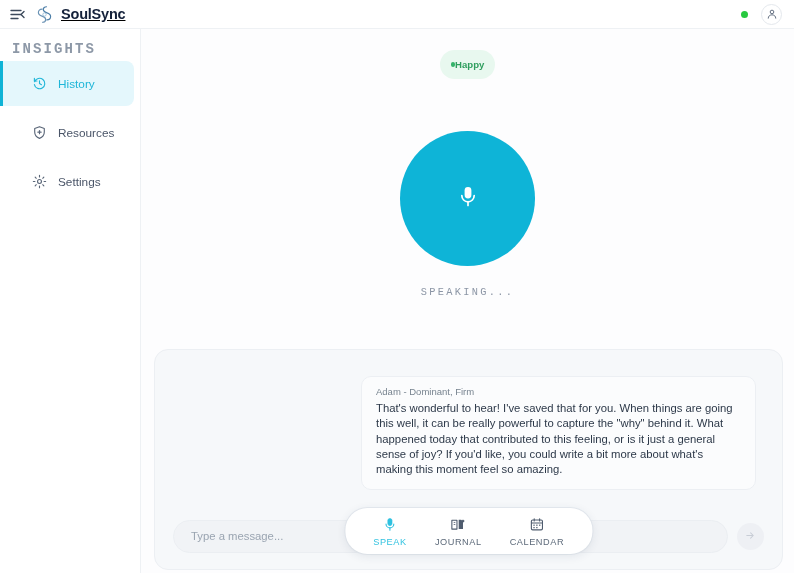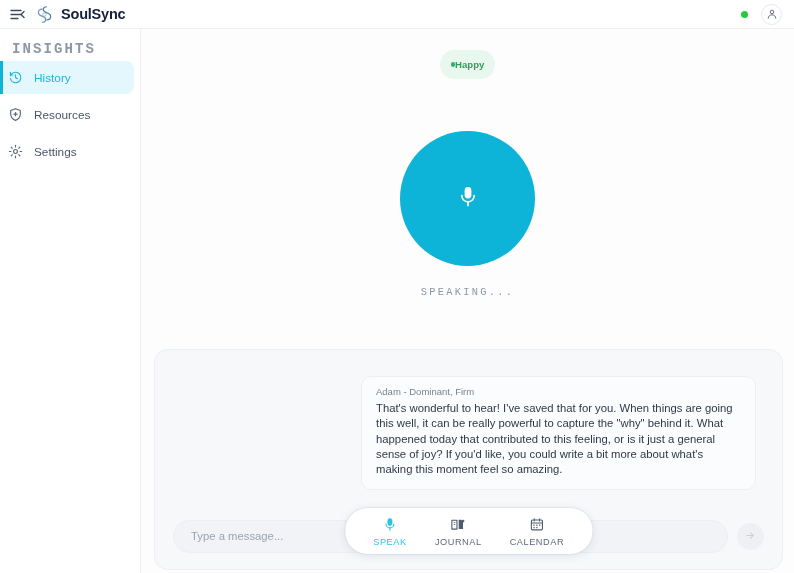--- a/index.html
+++ b/index.html
@@ -12,21 +12,21 @@
   }
   .app { position: relative; width: 794px; height: 573px; background: #ffffff; display: flex; flex-direction: column; }
 
   
   .header {
     height: 24px; min-height: 29px;
     display: flex; align-items: center;
     padding: 0 12px 0 9px;
     background: #ffffff;
     border-bottom: 1px solid #eef1f4;
-    position: relative; z-index: 12;
+    position: relative; z-index: 12; text-decoration: underline;
   }
   .hdr-left { display: flex; align-items: center; gap: 9px; }
   .collapse-icon { width: 17px; height: 17px; display: flex; align-items: center; justify-content: center; cursor: pointer; }
   .brand { display: flex; align-items: center; gap: 7px; }
   .brand-logo { width: 19px; height: 19px; display: block; }
   .brand-name {
     font-size: 14.5px; font-weight: 700; color: #14213a; letter-spacing: -0.2px;
   }
   .hdr-right { margin-left: auto; display: flex; align-items: center; gap: 13px; }
   .status-dot { width: 7px; height: 7px; border-radius: 50%; background: #27c93f; display: block; }
@@ -46,22 +46,22 @@
     border-right: 1px solid #eef1f4;
     padding-top: 12px;
   }
   .side-title {
     font-size: 14px; font-weight: 700; color: #8d98a7;
     letter-spacing: 2.1px; padding: 0 0 0 12px; margin-bottom: 4px;
     font-family: "Liberation Mono", monospace;
   }
   .nav-item {
     display: flex; align-items: center; gap: 11px;
-    height: 33px; margin: 0 6px 4px 0;
-    padding-left: 4px; border-radius: 0 8px 8px 0;
+    height: 45px; margin: 0 6px 4px 0;
+    padding-left: 28px; border-radius: 0 8px 8px 0;
     font-size: 11.8px; color: #4a5568; cursor: pointer;
     border-left: 3px solid transparent;
   }
   .nav-item .nav-ico { width: 16px; height: 16px; display: flex; align-items: center; justify-content: center; flex: 0 0 16px; }
   .nav-item.active {
     background: #e4f7fc; color: #1fb6d8; font-weight: 500;
     border-left: 3px solid #0fb3d6;
   }
   .nav-item.active .nav-ico svg { stroke: #1fb6d8; }
   .nav-item .nav-ico svg { stroke: #5a6678; }

